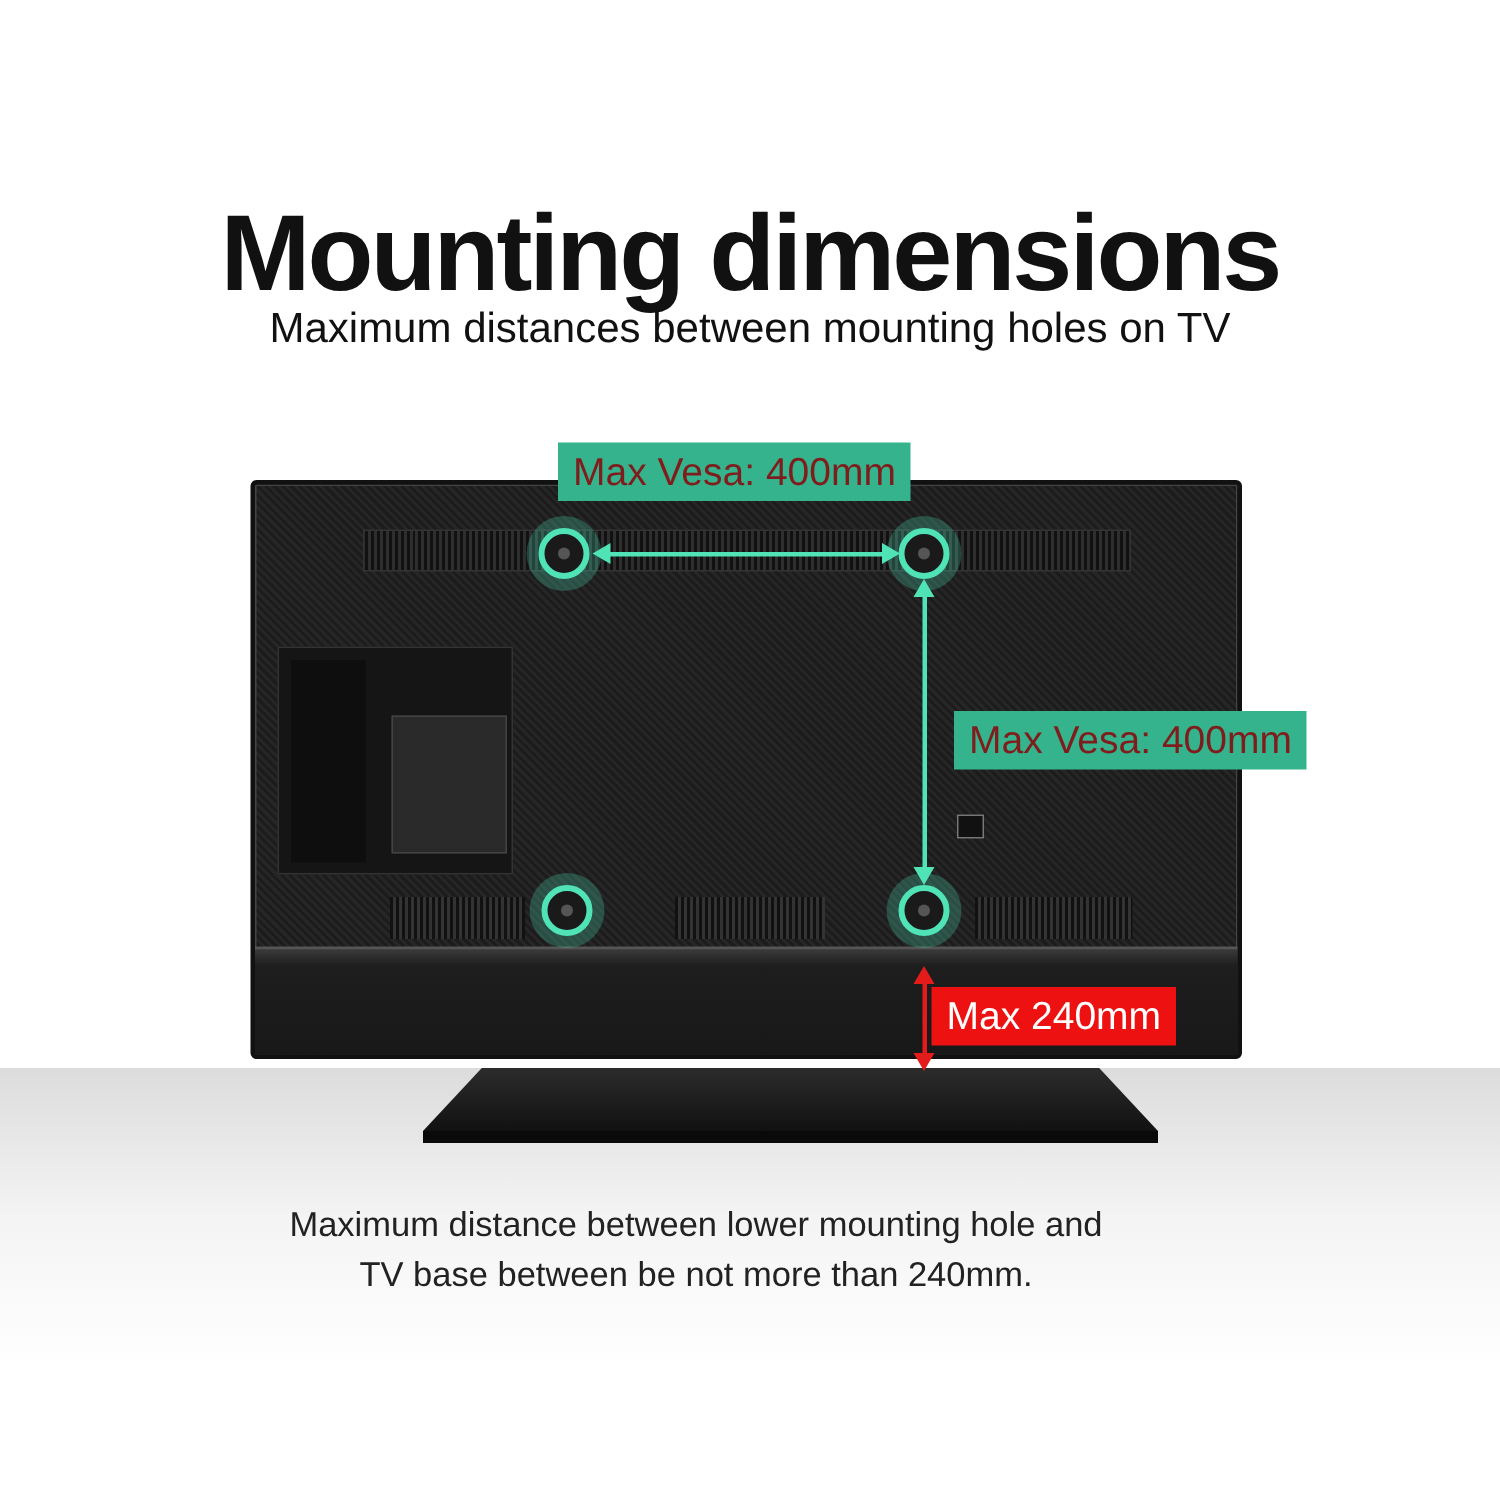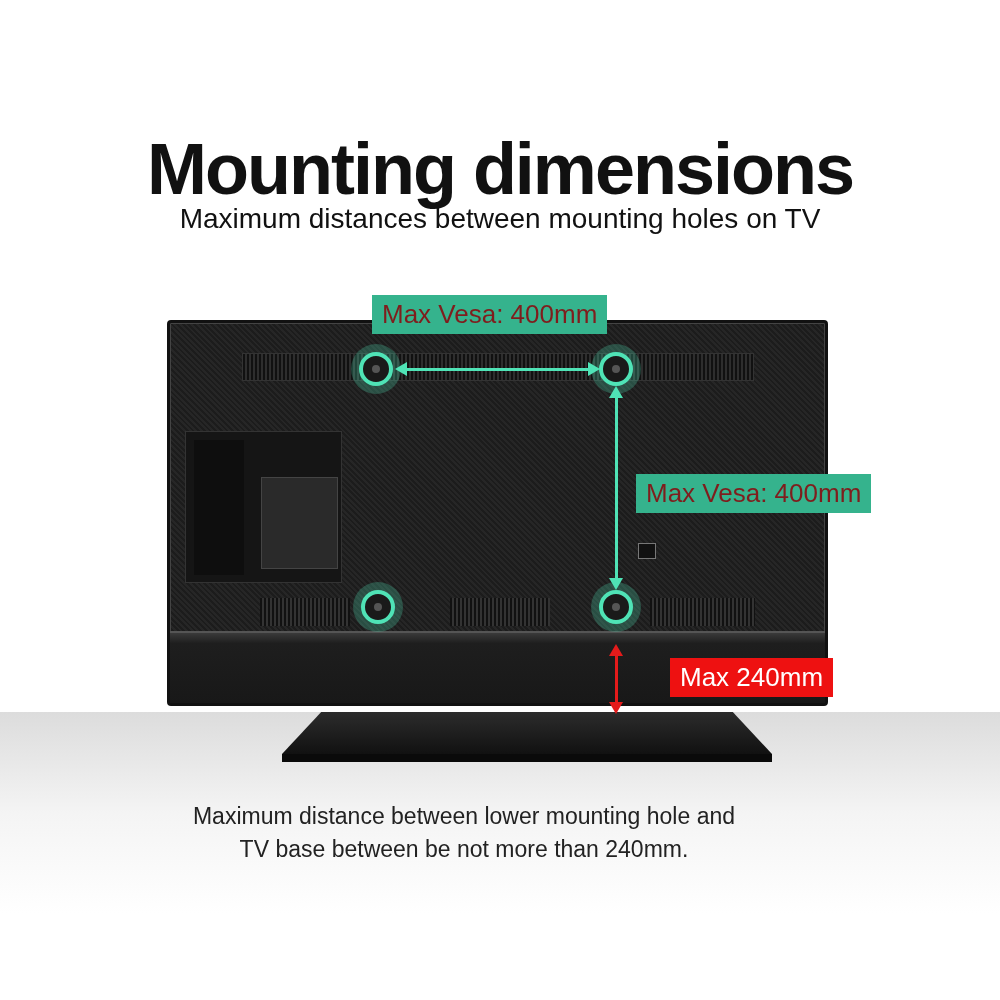--- a/index.html
+++ b/index.html
@@ -68,18 +68,18 @@
 <div class="vline" style="left:615px;top:392px;height:190px;"></div>
 <div class="arrow" style="left:609px;top:386px;border-left:7px solid transparent;border-right:7px solid transparent;border-bottom:12px solid #4fe3b6;"></div>
 <div class="arrow" style="left:609px;top:578px;border-left:7px solid transparent;border-right:7px solid transparent;border-top:12px solid #4fe3b6;"></div>
 
 <div class="redline" style="left:615px;top:650px;height:56px;"></div>
 <div class="arrow" style="left:609px;top:644px;border-left:7px solid transparent;border-right:7px solid transparent;border-bottom:12px solid #e41b1b;"></div>
 <div class="arrow" style="left:609px;top:702px;border-left:7px solid transparent;border-right:7px solid transparent;border-top:12px solid #e41b1b;"></div>
 
 <div class="label-green" style="left:372px;top:295px;">Max Vesa: 400mm</div>
 <div class="label-green" style="left:636px;top:474px;">Max Vesa: 400mm</div>
-<div class="label-red" style="left:670px;top:658px;">Max 240mm</div>
+<div class="label-red" style="left:621px;top:658px;">Max 240mm</div>
 
 <div class="caption">
   <div>Maximum distance between lower mounting hole and</div>
   <div>TV base between be not more than 240mm.</div>
 </div>
 
 </body></html>

